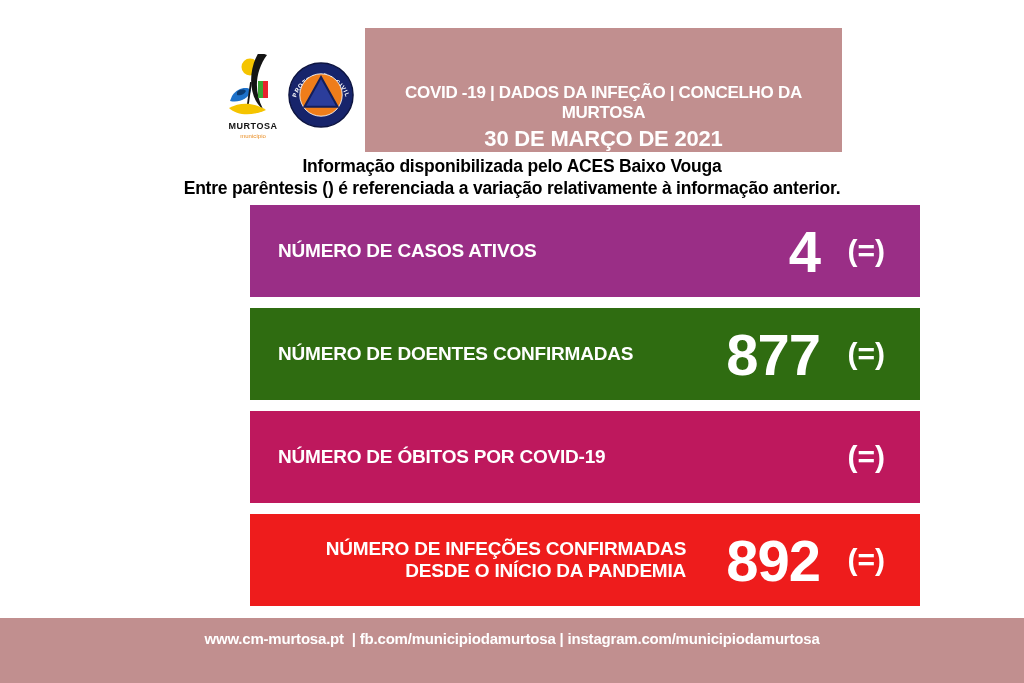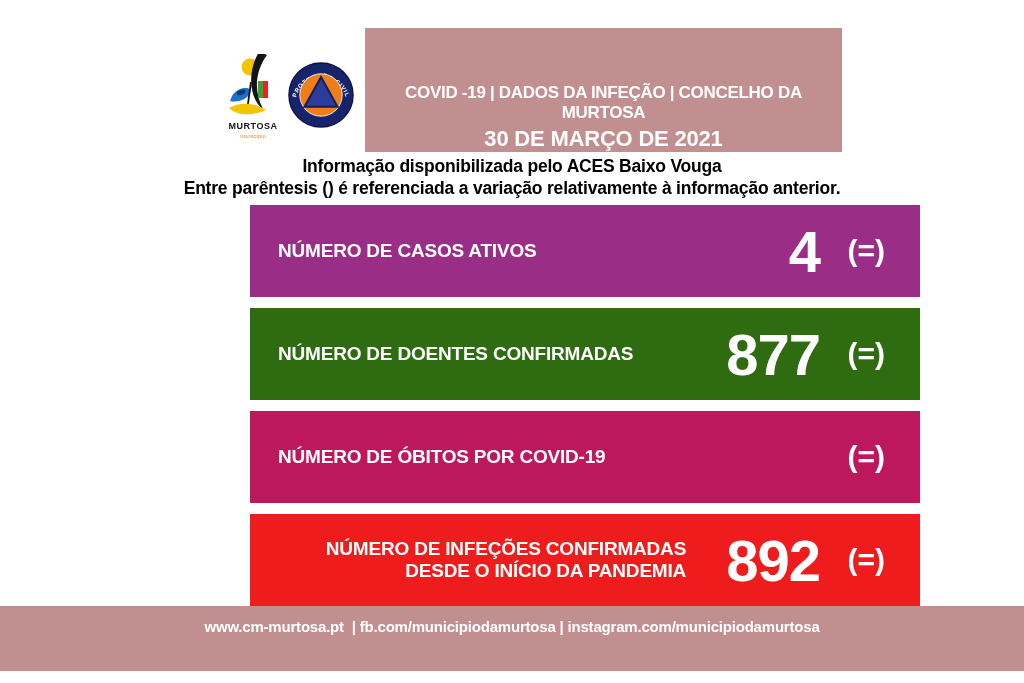--- a/index.html
+++ b/index.html
@@ -29,21 +29,21 @@
     display:flex;align-items:center;color:#ffffff;
     padding-left:28px;padding-right:35px;box-sizing:border-box;
   }
   .bar-1{top:205px;} .bar-2{top:308px;} .bar-3{top:411px;} .bar-4{top:514px;}
   .bar-label{flex:1;font-size:19px;font-weight:bold;letter-spacing:-0.2px;line-height:22px;}
   .bar-label--center{text-align:right;max-width:368px;margin:12px auto;}
   .bar-value{font-size:58px;font-weight:bold;min-width:90px;text-align:right;letter-spacing:-1px;}
   .bar-eq{font-size:30px;font-weight:bold;width:65px;text-align:right;}
   
   .footer-band{
-    position:absolute;left:0;bottom:12px;width:1024px;height:65px;
+    position:absolute;left:0;bottom:0;width:1024px;height:65px;
     display:flex;align-items:flex-start;justify-content:center;
     padding-top:12px;box-sizing:border-box;
   }
   .footer-text{color:#ffffff;font-size:15px;font-weight:bold;letter-spacing:-0.2px;white-space:pre-wrap;}
 </style>
 </head>
 <body>
 
 <div class="canvas">
 

